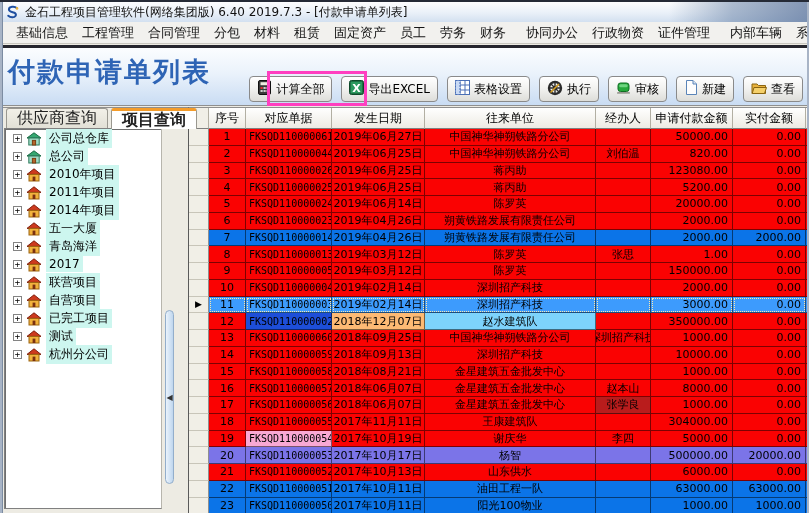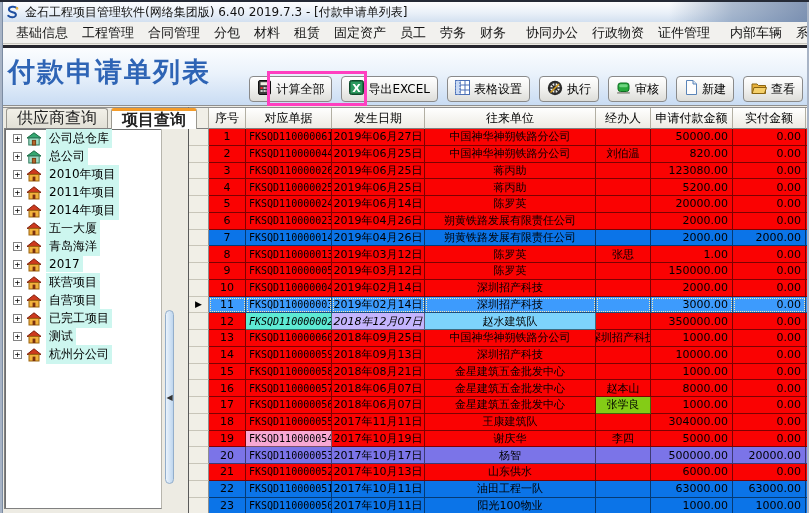--- a/index.html
+++ b/index.html
@@ -449,22 +449,22 @@
         <div class="g-cell c-center" style="width: 93px; background: rgb(61, 155, 253);">2019年02月14日</div>
         <div class="g-cell c-center" style="width: 171px; background: rgb(61, 155, 253);">深圳招产科技</div>
         <div class="g-cell c-center" style="width: 55px; background: rgb(61, 155, 253);"></div>
         <div class="g-cell c-right" style="width: 82px; background: rgb(61, 155, 253);">3000.00</div>
         <div class="g-cell c-right" style="width: 73px; background: rgb(61, 155, 253);">0.00</div>
         <div class="g-cell c-left" style="width: 18px; background: rgb(61, 155, 253);"></div>
       </div>
       <div class="g-row">
         <div class="g-cell g-ind" style="width: 20px;"></div>
         <div class="g-cell c-center" style="width: 37px; background: rgb(250, 2, 2);">12</div>
-        <div class="g-cell c-left doc-font" style="width: 86px; background: #5eead4; font-style: italic;">FKSQD110000002</div>
-        <div class="g-cell c-center" style="width: 93px; background: #c4b5fd; font-style: italic;">2018年12月07日</div>
+        <div class="g-cell c-left doc-font" style="width: 86px; background: #1d4ed8;">FKSQD110000002</div>
+        <div class="g-cell c-center" style="width: 93px; background: #fdba74;">2018年12月07日</div>
         <div class="g-cell c-center" style="width: 171px; background: #7dd3fc; text-align: center;">赵水建筑队</div>
         <div class="g-cell c-center" style="width: 55px; background: rgb(250, 2, 2);"></div>
         <div class="g-cell c-right" style="width: 82px; background: rgb(250, 2, 2);">350000.00</div>
         <div class="g-cell c-right" style="width: 73px; background: rgb(250, 2, 2);">0.00</div>
         <div class="g-cell c-left" style="width: 18px; background: rgb(250, 2, 2);"></div>
       </div>
       <div class="g-row">
         <div class="g-cell g-ind" style="width: 20px;"></div>
         <div class="g-cell c-center" style="width: 37px; background: rgb(250, 2, 2);">13</div>
         <div class="g-cell c-left doc-font" style="width: 86px; background: rgb(250, 2, 2);">FKSQD110000060</div>
@@ -507,21 +507,21 @@
         <div class="g-cell c-right" style="width: 82px; background: rgb(250, 2, 2);">8000.00</div>
         <div class="g-cell c-right" style="width: 73px; background: rgb(250, 2, 2);">0.00</div>
         <div class="g-cell c-left" style="width: 18px; background: rgb(250, 2, 2);"></div>
       </div>
       <div class="g-row">
         <div class="g-cell g-ind" style="width: 20px;"></div>
         <div class="g-cell c-center" style="width: 37px; background: rgb(250, 2, 2);">17</div>
         <div class="g-cell c-left doc-font" style="width: 86px; background: rgb(250, 2, 2);">FKSQD110000056</div>
         <div class="g-cell c-center" style="width: 93px; background: rgb(250, 2, 2);">2018年06月07日</div>
         <div class="g-cell c-center" style="width: 171px; background: rgb(250, 2, 2);">金星建筑五金批发中心</div>
-        <div class="g-cell c-center" style="width: 55px; background: #84cc16;">张学良</div>
+        <div class="g-cell c-center" style="width: 55px; background: #b91c1c;">张学良</div>
         <div class="g-cell c-right" style="width: 82px; background: rgb(250, 2, 2);">1000.00</div>
         <div class="g-cell c-right" style="width: 73px; background: rgb(250, 2, 2);">0.00</div>
         <div class="g-cell c-left" style="width: 18px; background: rgb(250, 2, 2);"></div>
       </div>
       <div class="g-row">
         <div class="g-cell g-ind" style="width: 20px;"></div>
         <div class="g-cell c-center" style="width: 37px; background: rgb(250, 2, 2);">18</div>
         <div class="g-cell c-left doc-font" style="width: 86px; background: rgb(250, 2, 2);">FKSQD110000055</div>
         <div class="g-cell c-center" style="width: 93px; background: rgb(250, 2, 2);">2017年11月11日</div>
         <div class="g-cell c-center" style="width: 171px; background: rgb(250, 2, 2);">王康建筑队</div>

